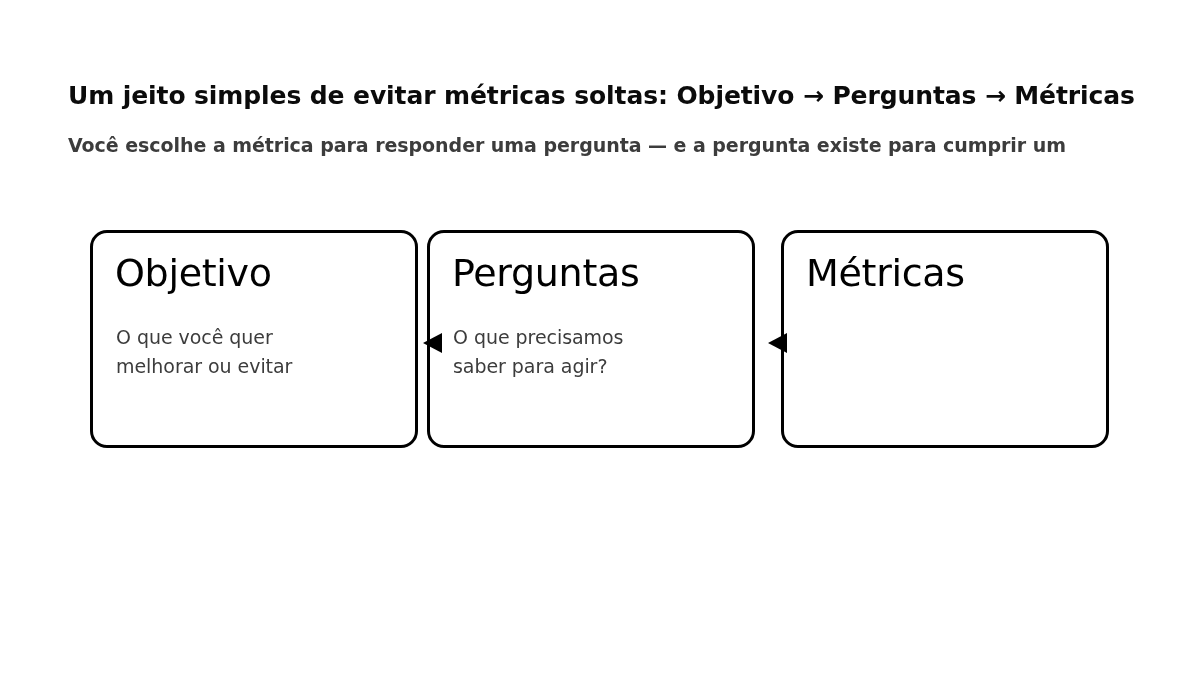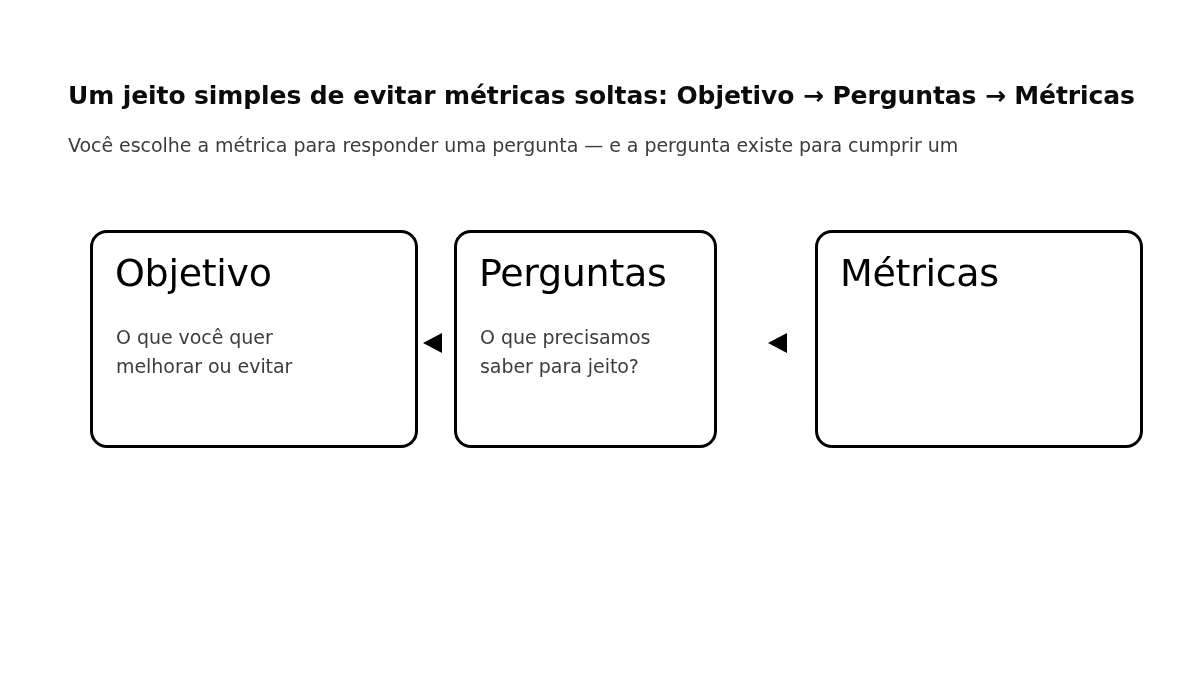--- a/index.html
+++ b/index.html
@@ -36,21 +36,21 @@
     letter-spacing: -0.1px;
   }
 
   .subheadline {
     position: absolute;
     left: 68px;
     top: 131px;
     white-space: nowrap;
     font-size: 19px;
     line-height: 28px;
-    font-weight: 400;
+    font-weight: 700;
     color: #3c3c3c;
     letter-spacing: -0.05px;
   }
 
   
   .flow {
     position: absolute;
     left: 0;
     top: 0;
     width: 1200px;
@@ -62,22 +62,22 @@
     top: 230px;
     width: 328px;
     height: 218px;
     box-sizing: border-box;
     border: 3px solid #000000;
     border-radius: 17px;
     background: #ffffff;
   }
 
   .card-1 { left: 90px;  }
-  .card-2 { left: 454px; width: 263px; }
-  .card-3 { left: 815px; width: 328px; }
+  .card-2 { left: 427px; width: 328px; }
+  .card-3 { left: 781px; width: 328px; }
 
   .card-title {
     position: absolute;
     left: 22px;
     top: 17px;
     font-size: 38px;
     line-height: 46px;
     font-weight: 400;
     color: #000000;
     white-space: nowrap;
@@ -121,21 +121,21 @@
 
     <div class="card card-1">
       <div class="card-title">Objetivo</div>
       <div class="card-body">O que você quer
 melhorar ou evitar</div>
     </div>
 
     <div class="card card-2">
       <div class="card-title">Perguntas</div>
       <div class="card-body">O que precisamos
-saber para jeito?</div>
+saber para agir?</div>
     </div>
 
     <div class="card card-3">
       <div class="card-title">Métricas</div>
     </div>
 
     <div class="arrow arrow-1">
       <svg width="26" height="26" viewBox="0 0 26 26" aria-hidden="true">
         <polygon points="4,13 23,3 23,23" fill="#000000"></polygon>
       </svg>

